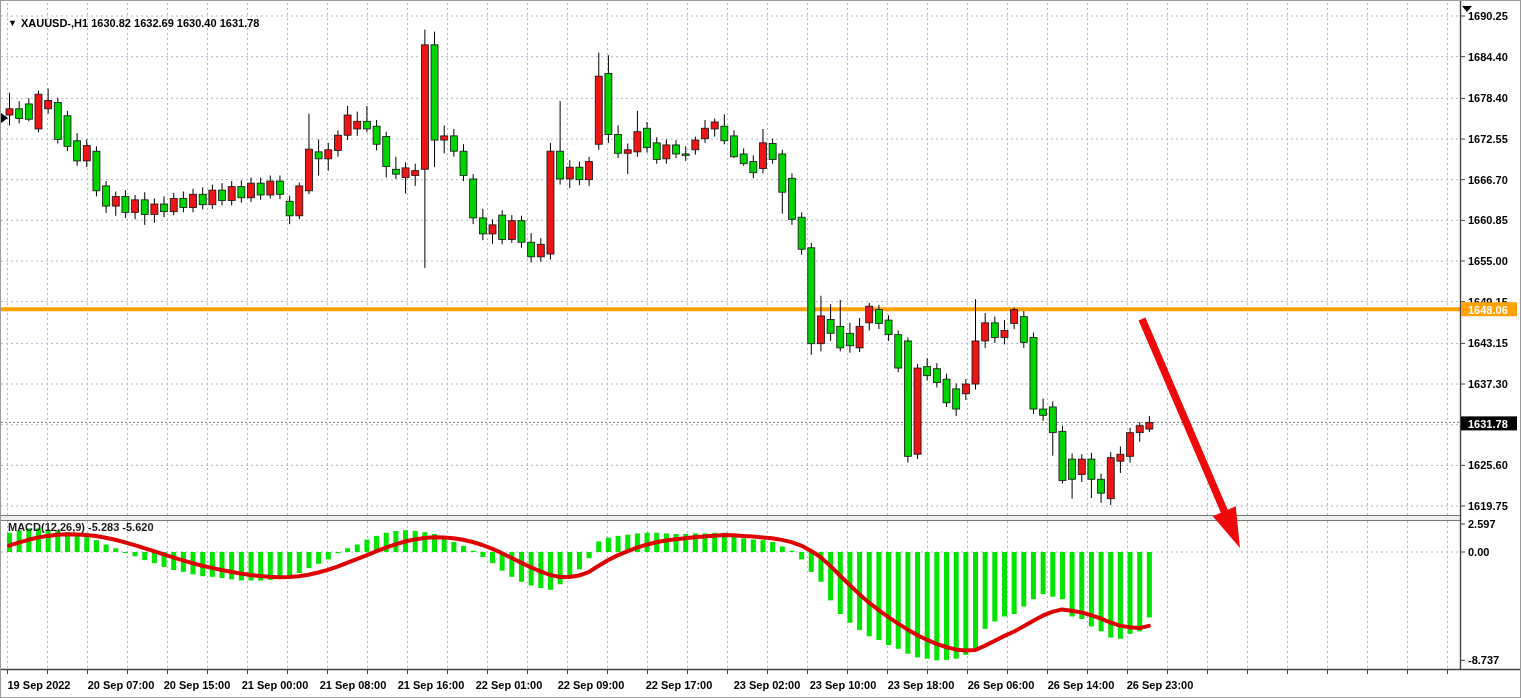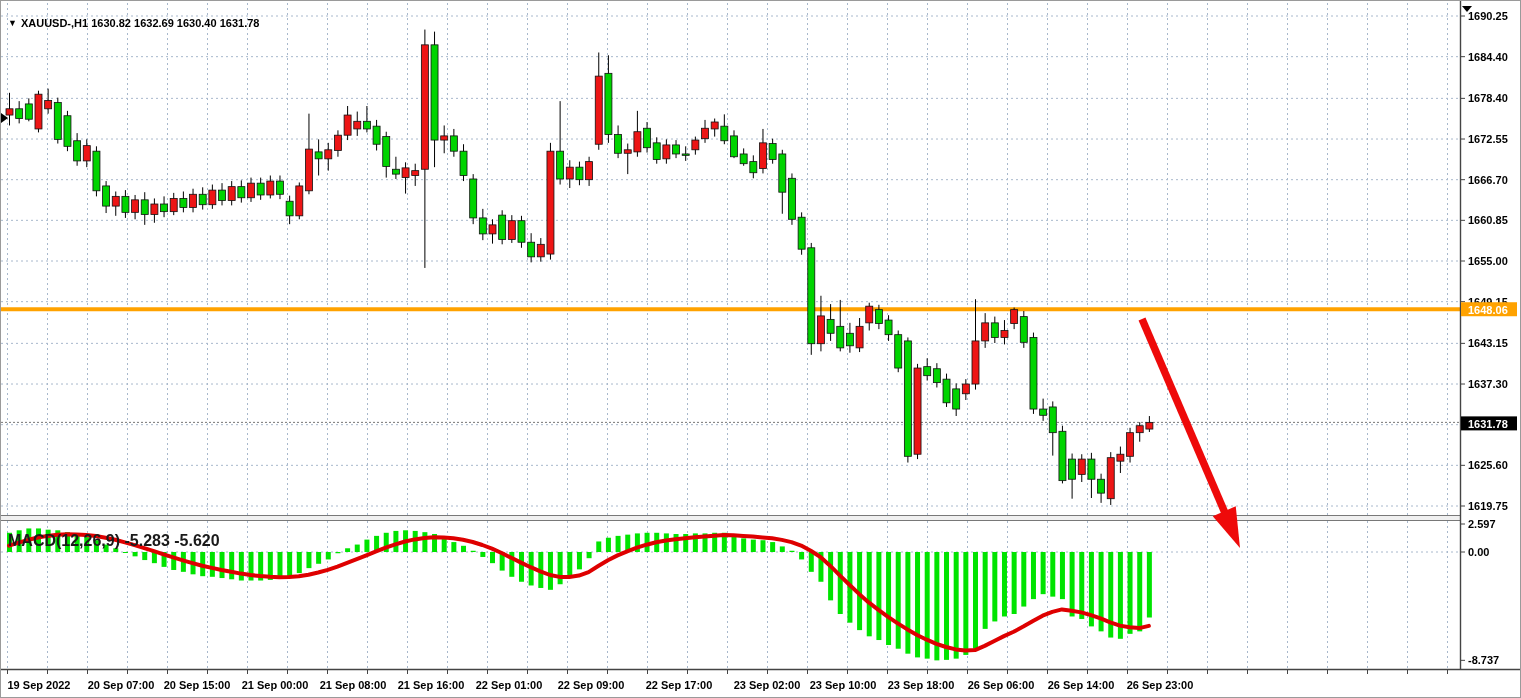--- a/index.html
+++ b/index.html
@@ -4,22 +4,22 @@
 <style>
   html,body{margin:0;padding:0;background:#fff;}
   #win{position:relative;width:1521px;height:698px;background:#fff;overflow:hidden;
        border:1px solid #9a9a9a;box-sizing:border-box;
        font-family:"Liberation Sans",sans-serif;}
   #chart-svg{position:absolute;left:0;top:0;}
   .surface{position:absolute;background:transparent;}
   #title-line{position:absolute;left:7px;top:16px;font-size:11px;font-weight:bold;color:#000;
               white-space:nowrap;z-index:5;}
   #title-line .tri{font-size:9px;margin-right:4px;position:relative;top:-1px;}
-  #macd-line{position:absolute;left:7px;top:520px;font-size:16px;font-weight:bold;color:#1a1a1a;
-             white-space:nowrap;z-index:5;margin-top:11px;}
+  #macd-line{position:absolute;left:7px;top:520px;font-size:11px;font-weight:bold;color:#1a1a1a;
+             white-space:nowrap;z-index:5;}
   text{font-family:"Liberation Sans",sans-serif;}
 </style>
 </head>
 <body>
 
 <div id="win">
   <svg id="chart-svg" width="1521" height="698" viewBox="0 0 1521 698">
       <rect x="0" y="0" width="1521" height="698" fill="#fff"></rect>
       <g stroke="#A8B8CC" stroke-width="1" stroke-dasharray="2 3">
         <line x1="6.5" y1="2" x2="6.5" y2="514" stroke="#A8B8CC"></line>

